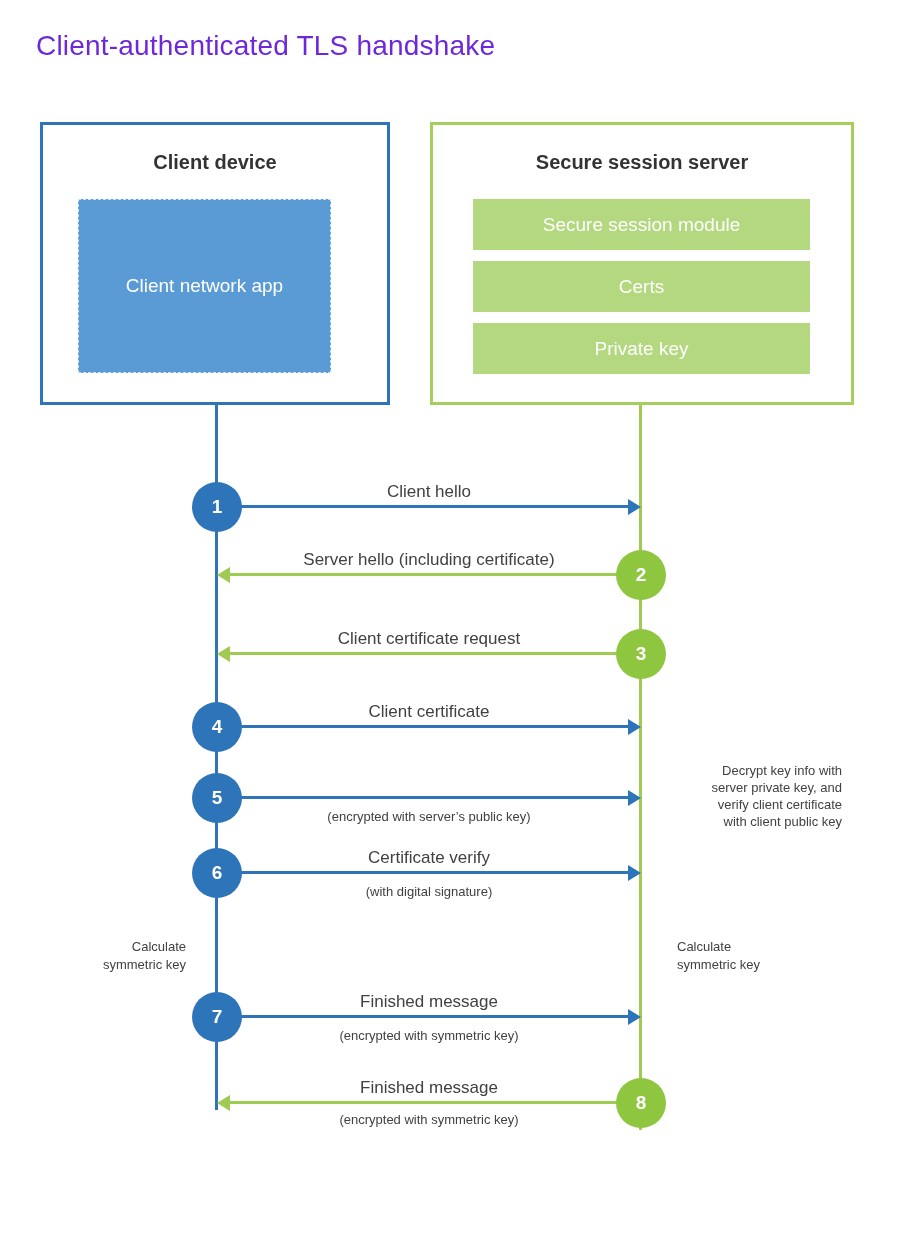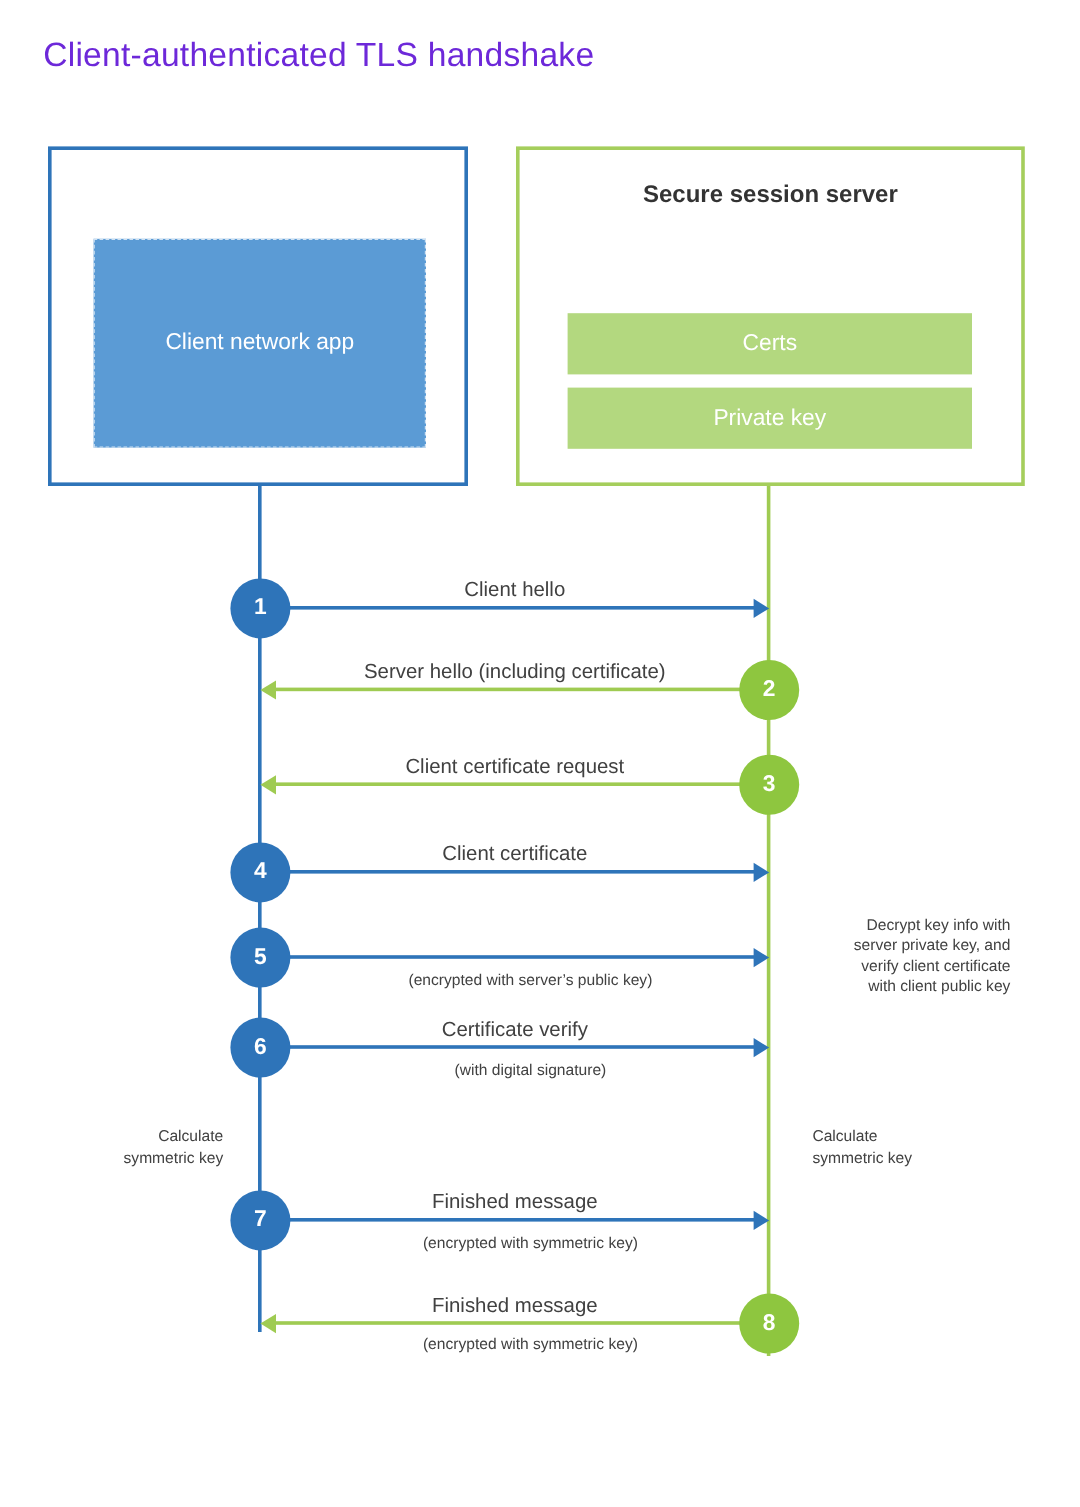--- a/index.html
+++ b/index.html
@@ -14,21 +14,21 @@
   }
   
   .box{position:absolute;top:122px;height:283px;background:#fff;box-sizing:border-box;}
   .client-box{left:40px;width:350px;border:3px solid #2e74b9;}
   .server-box{left:430px;width:424px;border:3px solid #a5ce5c;}
   .box-title{
     position:absolute;left:0;top:26px;width:100%;text-align:center;
     font-size:20px;font-weight:bold;color:#333333;
   }
   .client-app{
-    position:absolute;left:35px;top:74px;width:277px;height:174px;
+    position:absolute;left:35px;top:74px;width:253px;height:174px;
     background:#5b9bd5;border:1px dashed #cfe1f2;box-sizing:border-box;
     display:flex;align-items:center;justify-content:center;text-align:center;
     color:#ffffff;font-size:19px;line-height:28px;padding:3px 40px;
   }
   .bar{
     position:absolute;left:40px;width:337px;height:51px;background:#b3d87f;
     display:flex;align-items:center;justify-content:center;
     color:#ffffff;font-size:19px;
   }
   .bar1{top:74px;}
@@ -53,21 +53,21 @@
     color:#ffffff;font-size:19px;font-weight:bold;
   }
   .circle.blue{left:192px;background:#2e74b9;}
   .circle.green{left:616px;background:#8ec63f;}
   
   .msg{
     position:absolute;left:217px;width:424px;text-align:center;
     font-size:17px;color:#414141;line-height:20px;
   }
   .sub{
-    position:absolute;left:230px;width:424px;text-align:center;
+    position:absolute;left:217px;width:424px;text-align:center;
     font-size:13px;color:#414141;line-height:16px;
   }
   
   .hl-s1{top:505px;} .ah-s1{top:499px;} .c-s1{top:482px;} .ms-s1{top:482px;}
   .hl-s2{top:573px;} .ah-s2{top:567px;} .c-s2{top:550px;} .ms-s2{top:550px;}
   .hl-s3{top:652px;} .ah-s3{top:646px;} .c-s3{top:629px;} .ms-s3{top:629px;}
   .hl-s4{top:725px;} .ah-s4{top:719px;} .c-s4{top:702px;} .ms-s4{top:702px;}
   .hl-s5{top:796px;} .ah-s5{top:790px;} .c-s5{top:773px;} .ms-s5{top:773px;} .sb-s5{top:809px;}
   .hl-s6{top:871px;} .ah-s6{top:865px;} .c-s6{top:848px;} .ms-s6{top:848px;} .sb-s6{top:884px;}
   .hl-s7{top:1015px;} .ah-s7{top:1009px;} .c-s7{top:992px;} .ms-s7{top:992px;} .sb-s7{top:1028px;}
@@ -82,27 +82,29 @@
   .calc-right{left:677px;top:938px;width:130px;text-align:left;line-height:18px;}
 </style>
 </head>
 <body>
 
 <div class="canvas">
 
   <h1 class="page-title">Client-authenticated TLS handshake</h1>
 
   <div class="box client-box">
+    <div class="box-title">Client device</div>
     <div class="client-app">
       <span>Client network app</span>
     </div>
   </div>
 
   <div class="box server-box">
     <div class="box-title">Secure session server</div>
+    <div class="bar bar1">Secure session module</div>
     <div class="bar bar2">Certs</div>
     <div class="bar bar3">Private key</div>
   </div>
 
   <div class="vline blue-v"></div>
   <div class="vline green-v"></div>
 
   <div class="hline blue hl-s1"></div>
   <div class="ahead right ah-s1"></div>
   <div class="msg ms-s1">Client hello</div>

